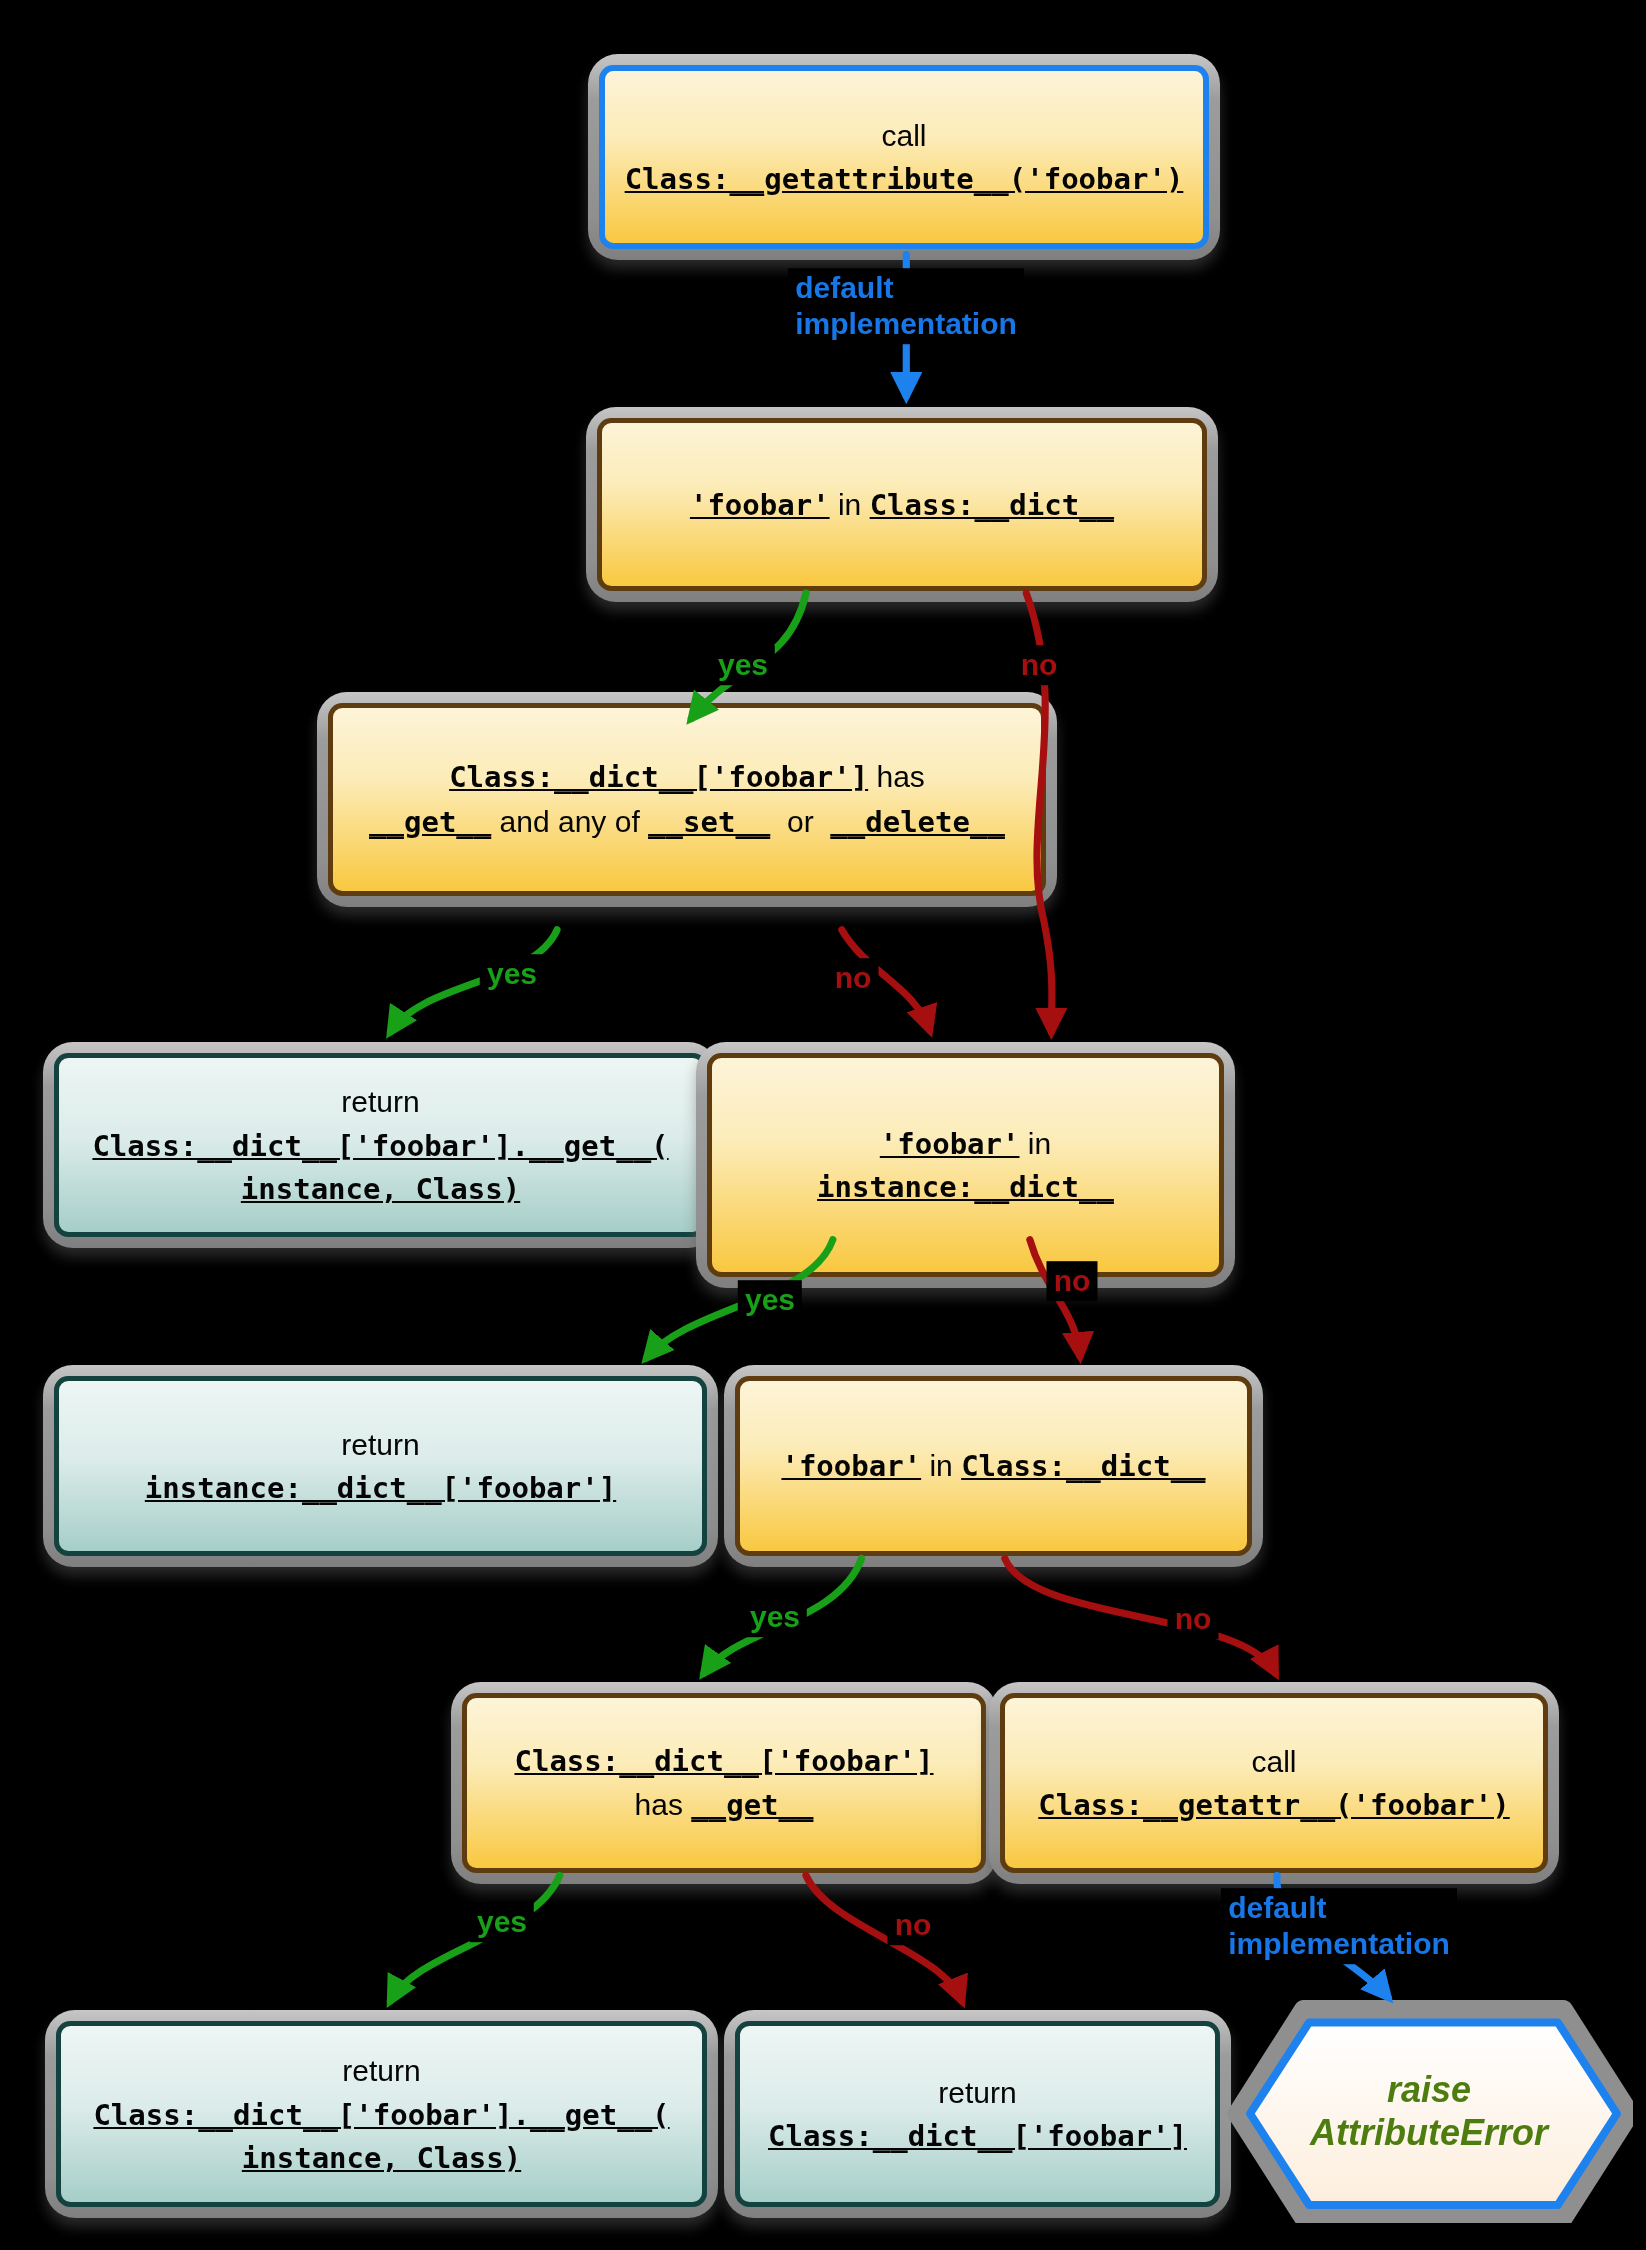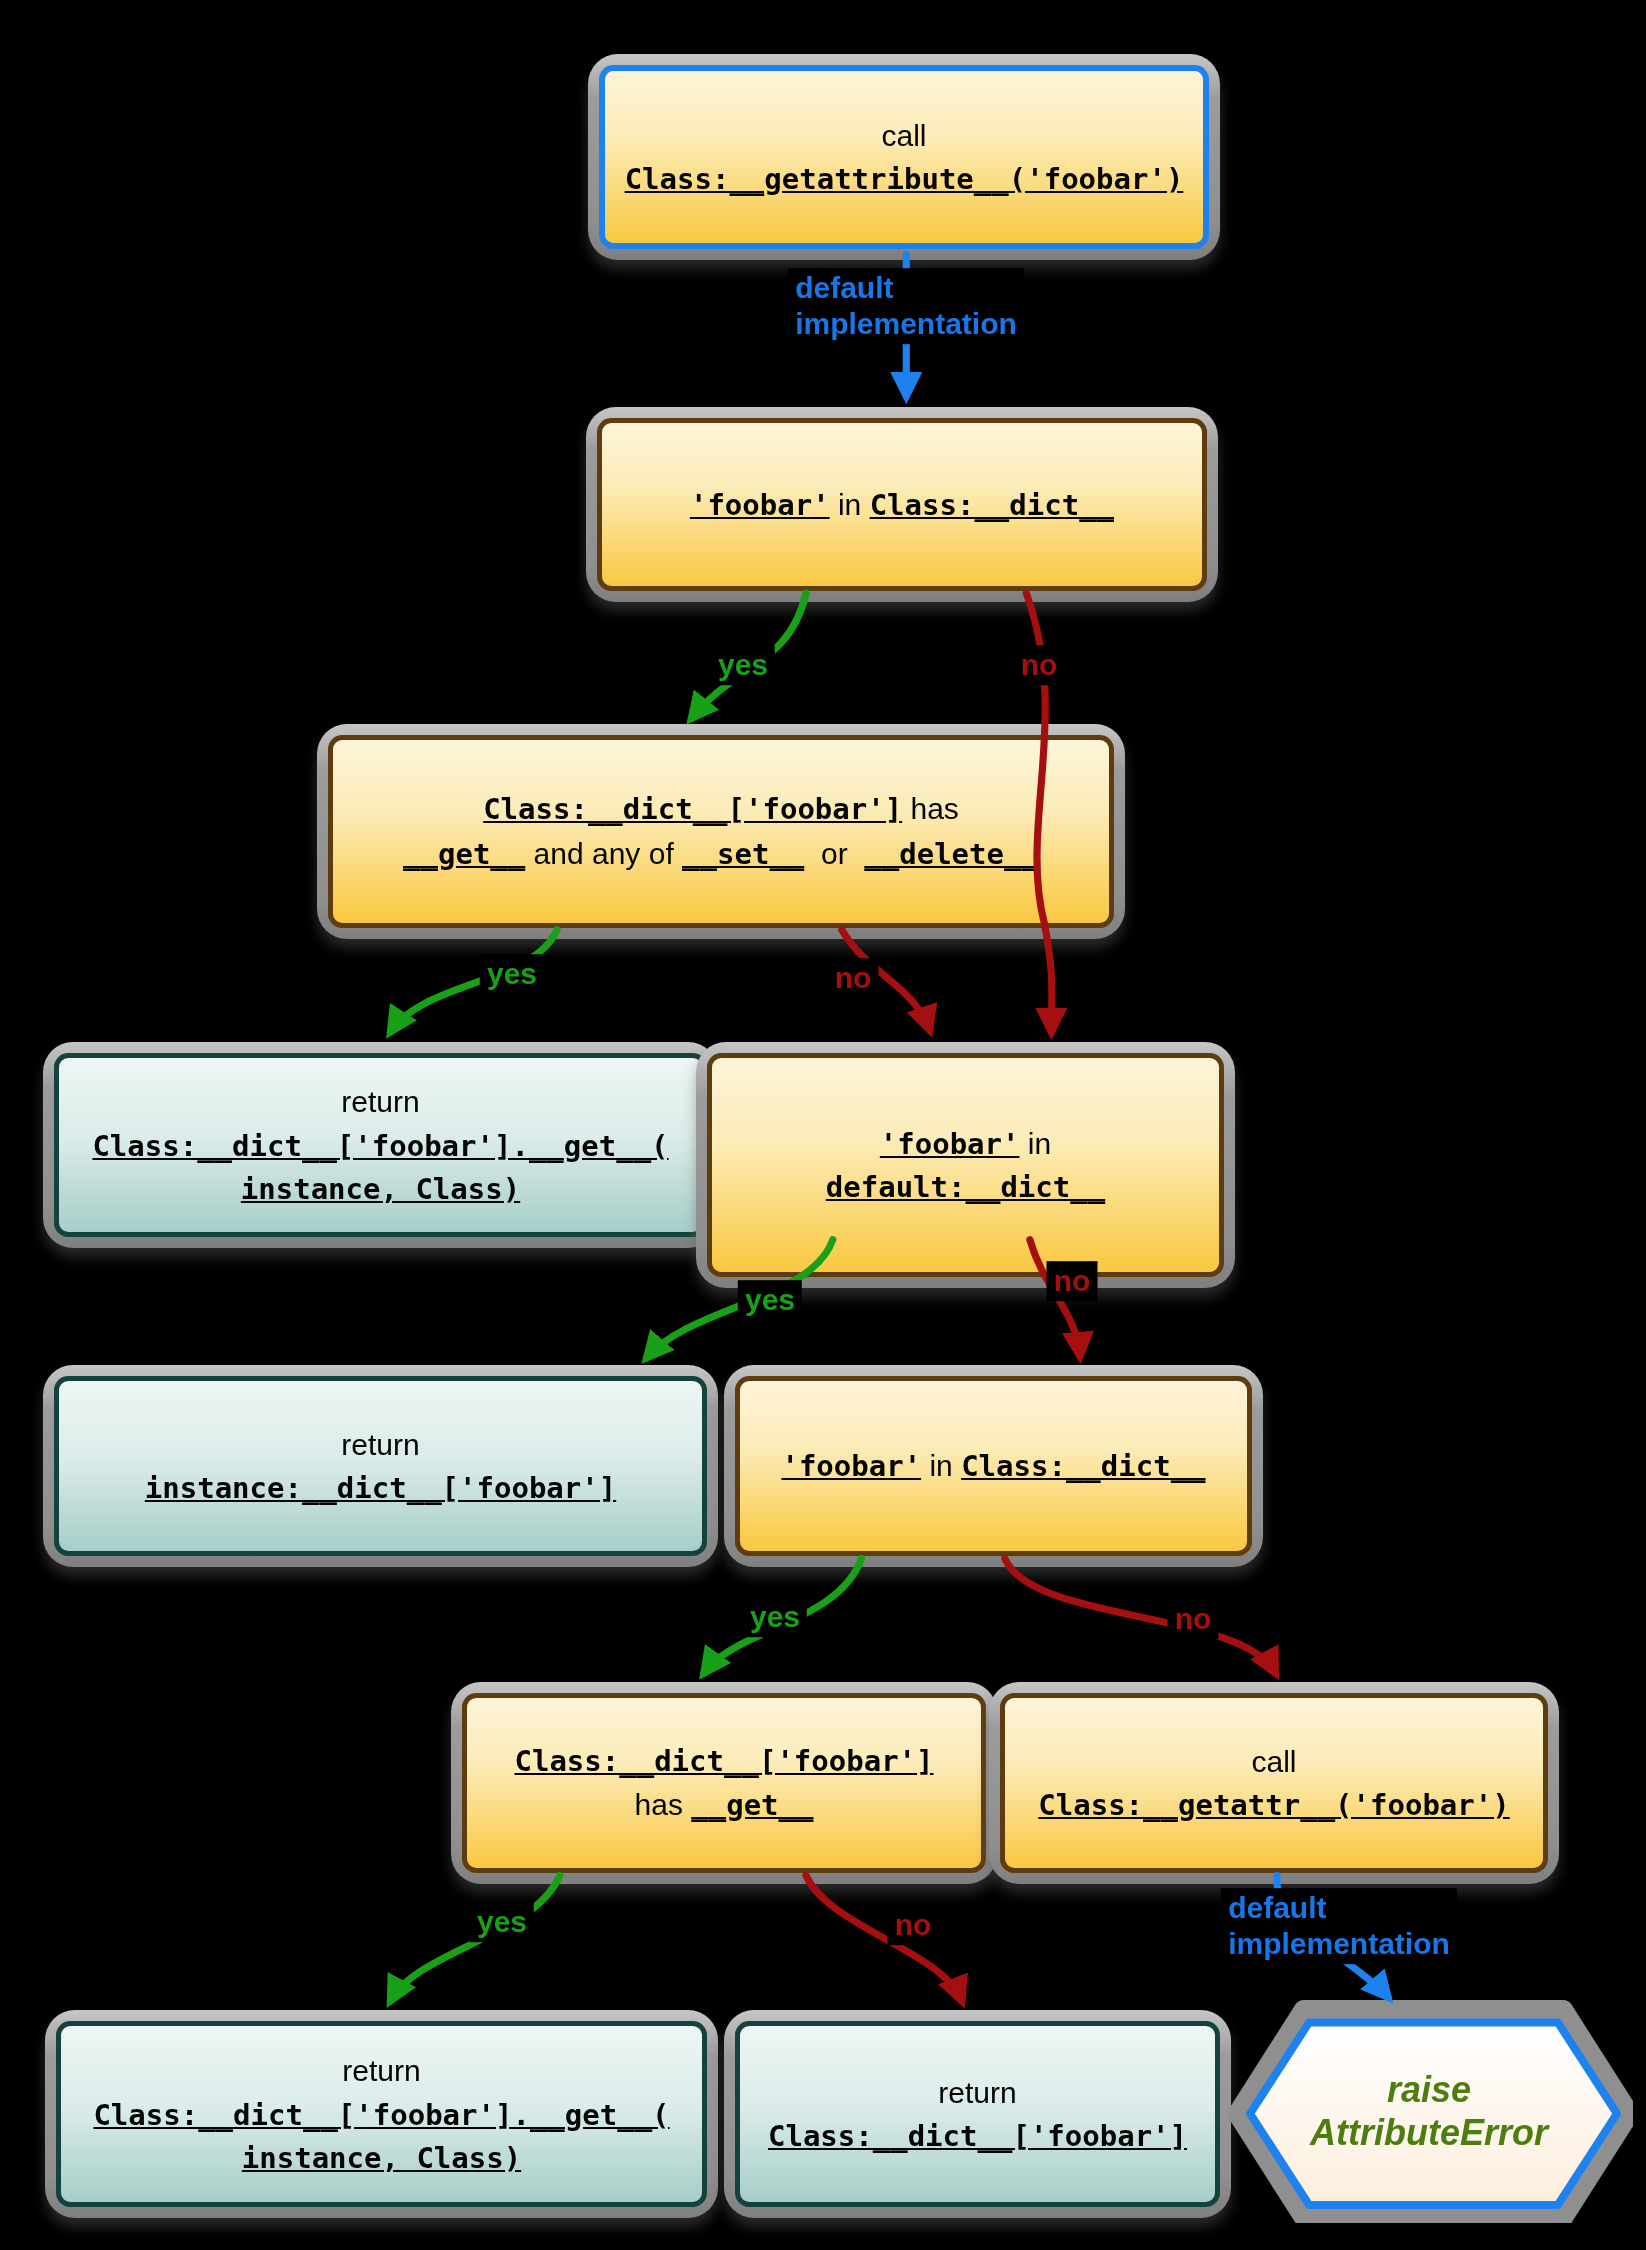--- a/index.html
+++ b/index.html
@@ -59,39 +59,39 @@
         <div class="line"><span class="code">Class:__getattribute__('foobar')</span></div>
       </div>
   </div>
 
   <div class="case" style="left:586px;top:407px;width:632px;height:195px">
     <div class="box yellow content">
         <div class="line"><span class="code">'foobar'</span><span class="plain"> in </span><span class="code">Class:__dict__</span></div>
       </div>
   </div>
 
-  <div class="case" style="left:317px;top:724px;width:808px;height:215px">
+  <div class="case" style="left:317px;top:692px;width:740px;height:215px">
     <div class="box yellow content">
         <div class="line"><span class="code">Class:__dict__['foobar']</span><span class="plain"> has</span></div>
         <div class="line"><span class="code">__get__</span><span class="plain"> and any of </span><span class="code">__set__</span><span class="plain">  or  </span><span class="code">__delete__</span></div>
       </div>
   </div>
 
   <div class="case" style="left:43px;top:1042px;width:675px;height:206px">
     <div class="box teal content">
         <div class="line"><span class="plain">return</span></div>
         <div class="line"><span class="code">Class:__dict__['foobar'].__get__(</span></div>
         <div class="line"><span class="code">instance, Class)</span></div>
       </div>
   </div>
 
   <div class="case" style="left:696px;top:1042px;width:539px;height:246px">
     <div class="box yellow content">
         <div class="line"><span class="code">'foobar'</span><span class="plain"> in</span></div>
-        <div class="line"><span class="code">default:__dict__</span></div>
+        <div class="line"><span class="code">instance:__dict__</span></div>
       </div>
   </div>
 
   <div class="case" style="left:43px;top:1365px;width:675px;height:202px">
     <div class="box teal content">
         <div class="line"><span class="plain">return</span></div>
         <div class="line"><span class="code">instance:__dict__['foobar']</span></div>
       </div>
   </div>
 

